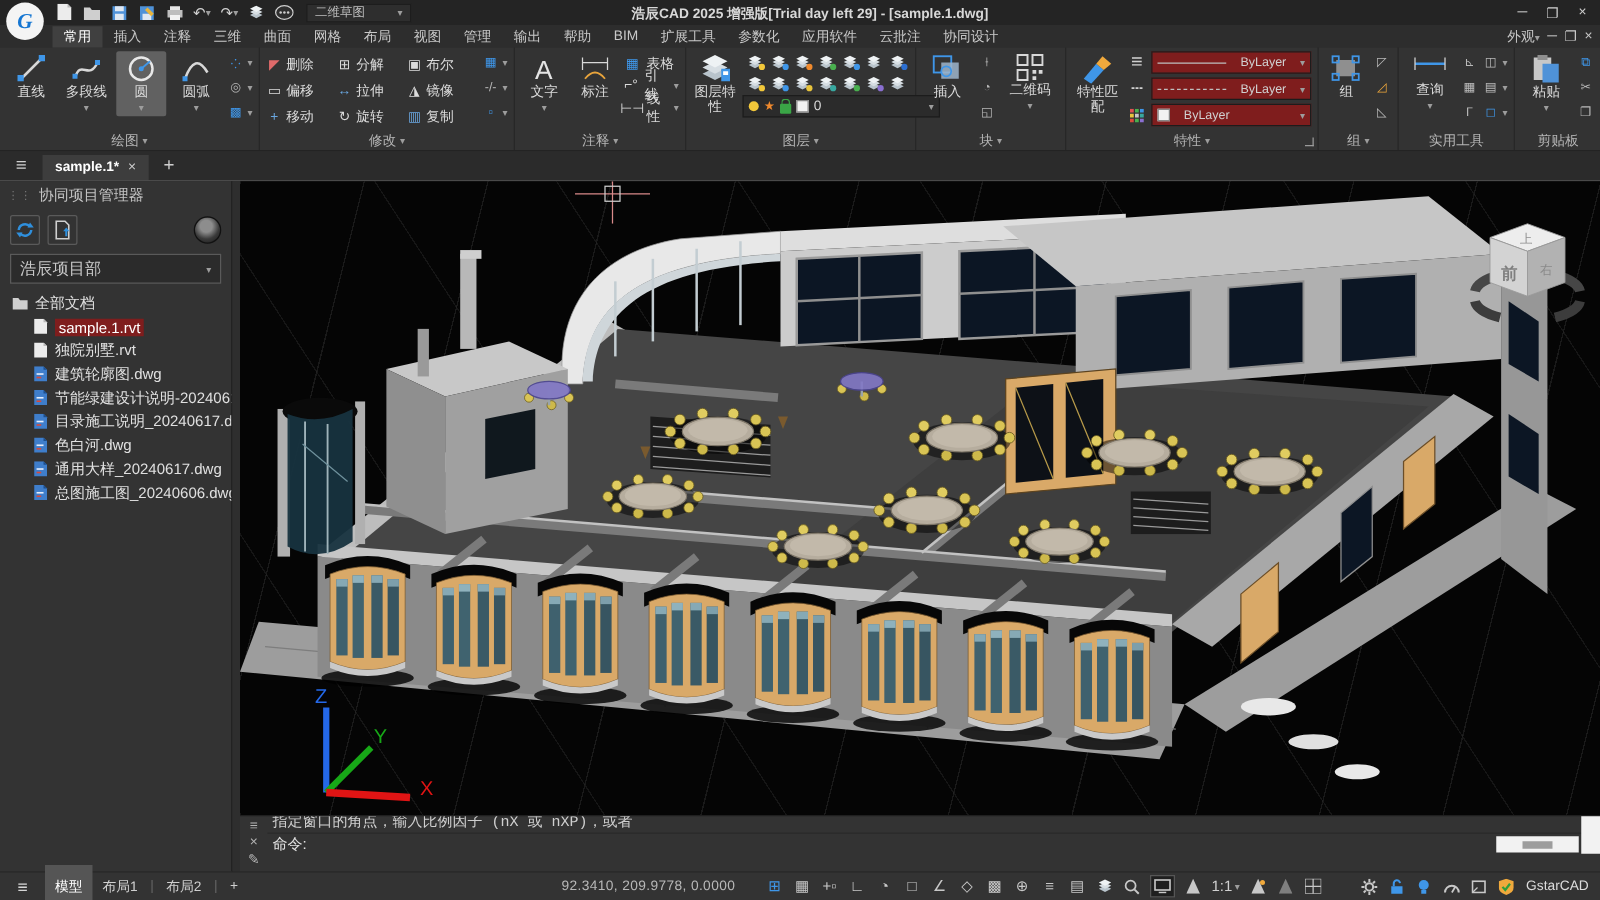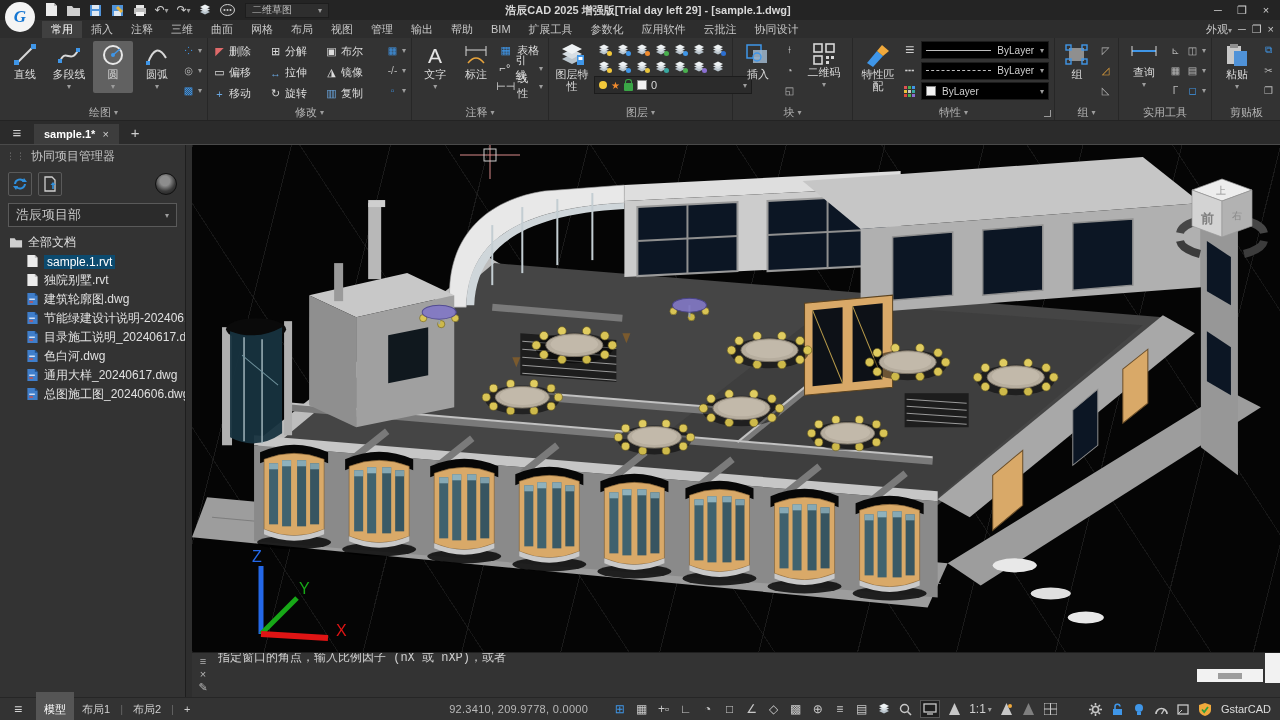--- a/index.html
+++ b/index.html
@@ -47,22 +47,22 @@
   .anncol { display:flex; flex-direction:column; font-size:11px; color:#dcdcdc; }
   .anncol .minirow { gap:4px; }
   .laygrid { display:grid; grid-template-columns:repeat(7,19px); grid-auto-rows:17px; }
   .laycell { display:flex; align-items:center; justify-content:center; position:relative; }
   .laydot { position:absolute; right:1px; bottom:2px; width:5px; height:5px; border-radius:50%; }
   .laydrop { grid-column:1/8; height:18px; margin-top:1px; background:#2b2b2b; border:1px solid #1c1c1c;
     display:flex; align-items:center; gap:4px; padding:0 4px; font-size:11px; color:#d8d8d8; width:158px; }
   .swatch { width:10px; height:10px; background:#f2f2f2; border:1px solid #888; }
   .proprows { display:flex; flex-direction:column; gap:2px; }
   .proprow { display:flex; align-items:center; gap:4px; }
-  .propdrop { width:128px; height:16px; background:#000000; border:1px solid #1c1c1c; display:flex;
-    align-items:center; padding:8px 4px; gap:6px; font-size:10px; color:#d0d0d0; }
+  .propdrop { width:128px; height:16px; background:#7f1d1d; border:1px solid #1c1c1c; display:flex;
+    align-items:center; padding:8px 4px; gap:11px; font-size:10px; color:#d0d0d0; }
   .pline { flex:1; border-top:1px solid #bfbfbf; }
   .pline.dash { border-top-style:dashed; }
   .lockicon { width:9px; height:8px; background:#3aa546; border-radius:1px; position:relative; margin-top:3px; }
   .lockicon:before { content:""; position:absolute; left:1px; top:-4px; width:5px; height:4px;
     border:1.5px solid #3aa546; border-bottom:none; border-radius:3px 3px 0 0; }
   .bulb { width:8px; height:8px; border-radius:50%; background:#f3c83a; }
   .sun { color:#f08a2d; font-size:10px; }
   .corner { position:absolute; right:3px; bottom:3px; width:7px; height:7px;
     border-right:1px solid #9a9a9a; border-bottom:1px solid #9a9a9a; }
 
@@ -84,21 +84,21 @@
     align-items:center; justify-content:center; }
   .avatar { margin-left:auto; width:22px; height:22px; border-radius:50%;
     background:radial-gradient(circle at 45% 35%, #8d8d8d 0 28%, #3a3a3a 60%, #161616 100%); border:1px solid #111; }
   .sb-project { margin:2px 8px 6px 8px; height:24px; background:#2b2b2b; border:1px solid #5a5a5a;
     display:flex; align-items:center; padding:0 7px; color:#c8c8c8; font-size:13px; }
   .sb-project .chev { margin-left:auto; }
   .tree { flex:1; overflow:hidden; }
   .trow { height:19px; display:flex; align-items:center; gap:5px; padding-left:10px; white-space:nowrap;
     color:#e0e0e0; overflow:hidden; }
   .trow.child { padding-left:26px; }
-  .trow.selrow .lbl { background:#0c4a6e; color:#fff; padding:0 3px; }
+  .trow.selrow .lbl { background:#7f1d1d; color:#fff; padding:0 3px; }
   .ticon { width:13px; height:13px; flex:0 0 13px; }
 
   
   .workarea { flex:1; display:flex; flex-direction:column; border-left:6px solid #2e2e2e; }
   .viewport { position:relative; height:507px; background-color:#050505;
     background-image:
       repeating-linear-gradient(104deg, rgba(46,46,46,.5) 0 1px, transparent 1px 96px),
       repeating-linear-gradient(57deg, rgba(42,42,42,.45) 0 1px, transparent 1px 122px); }
   .model { position:absolute; inset:0; }
   .vcube { position:absolute; right:6px; top:28px; }
@@ -1003,20 +1003,21 @@
     </div>
 
     <div class="cmdarea">
       <div class="cmd-icons">
         <span>≡</span>
         <span>×</span>
         <span>✎</span>
       </div>
       <div class="cmd-lines">
         <div class="cmdline clip">指定窗口的角点，输入比例因子 (nX 或 nXP)，或者</div>
+        <div class="cmdline input">命令:</div>
       </div>
       <div class="cmd-hscroll">
           <div class="cmd-hthumb"></div>
         </div>
       <div class="cmd-vscroll"></div>
     </div>
   </div>
 </div>
 
 <div class="statusbar">

